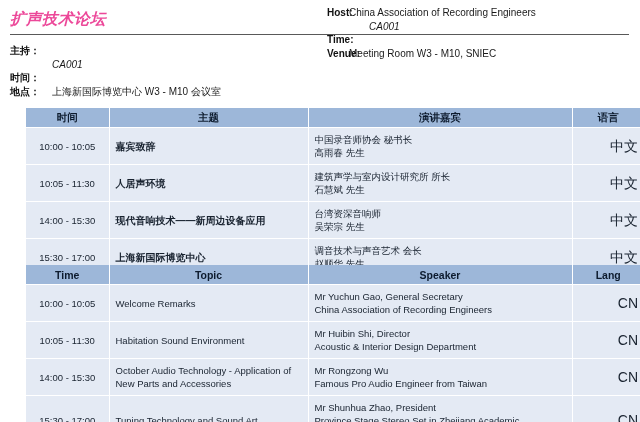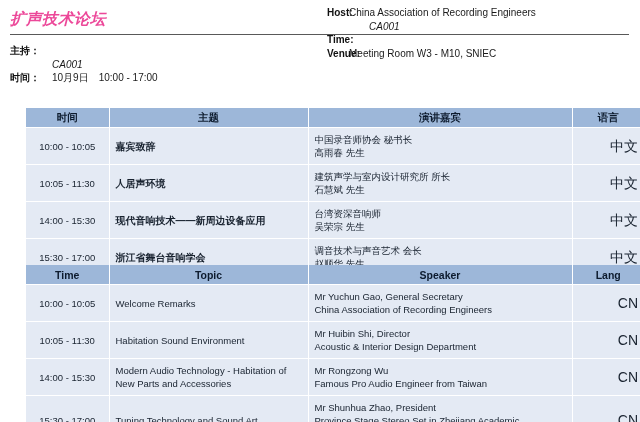--- a/index.html
+++ b/index.html
@@ -166,21 +166,24 @@
 
     <div class="hdr-col zh">
       <div class="forum-title">扩声技术论坛</div>
       <div class="info-list">
         <div class="info-row">
           <span class="info-label">主持：</span>
         </div>
         <div class="info-sub">CA001</div>
         <div class="info-row">
           <span class="info-label">时间：</span>
-          <span class="info-value">10月9日　10:00 - 17:00</span>
+        </div>
+        <div class="info-row">
+          <span class="info-label">地点：</span>
+          <span class="info-value">上海新国际博览中心 W3 - M10 会议室</span>
         </div>
       </div>
     </div>
 
     <div class="hdr-col en">
       <div class="info-list">
         <div class="info-row">
           <span class="info-label">Host:</span>
           <span class="info-value">China Association of Recording Engineers</span>
         </div>
@@ -234,21 +237,21 @@
         <td class="cell-time">14:00 - 15:30</td>
         <td class="cell-topic">现代音响技术——新周边设备应用</td>
         <td class="cell-speaker">
           <span class="ln">台湾资深音响师</span>
           <span class="ln">吴荣宗 先生</span>
         </td>
         <td class="cell-lang">中文</td>
       </tr>
       <tr>
         <td class="cell-time">15:30 - 17:00</td>
-        <td class="cell-topic">浙江省舞台音响学会</td>
+        <td class="cell-topic">上海新国际博览中心</td>
         <td class="cell-speaker">
           <span class="ln">调音技术与声音艺术 会长</span>
           <span class="ln">赵顺华 先生</span>
         </td>
         <td class="cell-lang">中文</td>
       </tr>
     </tbody>
   </table>
 
   <table class="sched-table en">
@@ -280,21 +283,21 @@
         <td class="cell-time">10:05 - 11:30</td>
         <td class="cell-topic">Habitation Sound Environment</td>
         <td class="cell-speaker">
           <span class="ln">Mr Huibin Shi, Director</span>
           <span class="ln">Acoustic &amp; Interior Design Department</span>
         </td>
         <td class="cell-lang">CN</td>
       </tr>
       <tr>
         <td class="cell-time">14:00 - 15:30</td>
-        <td class="cell-topic">Modern Audio Technology - Habitation of New Parts and Accessories</td>
+        <td class="cell-topic">October Audio Technology - Application of New Parts and Accessories</td>
         <td class="cell-speaker">
           <span class="ln">Mr Rongzong Wu</span>
           <span class="ln">Famous Pro Audio Engineer from Taiwan</span>
         </td>
         <td class="cell-lang">CN</td>
       </tr>
       <tr>
         <td class="cell-time">15:30 - 17:00</td>
         <td class="cell-topic">Tuning Technology and Sound Art</td>
         <td class="cell-speaker">

